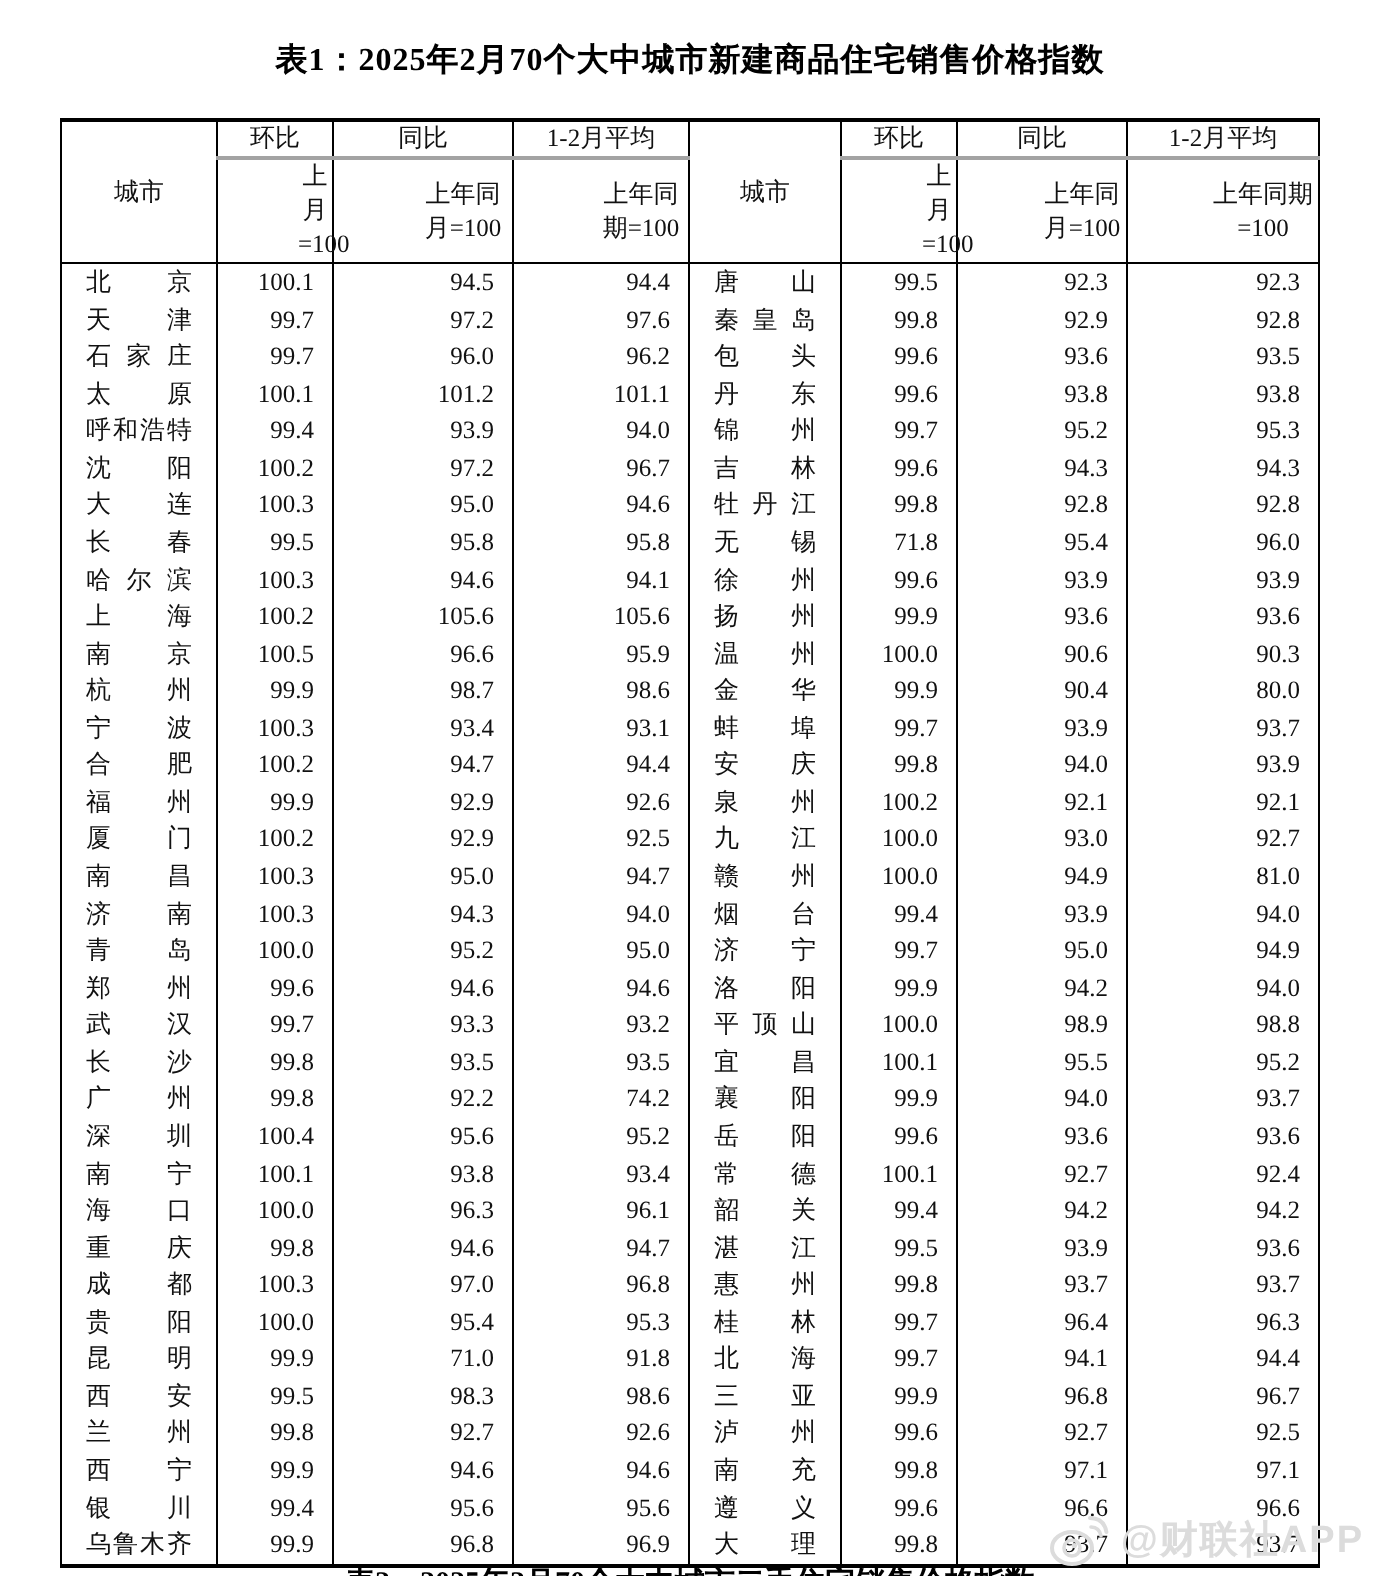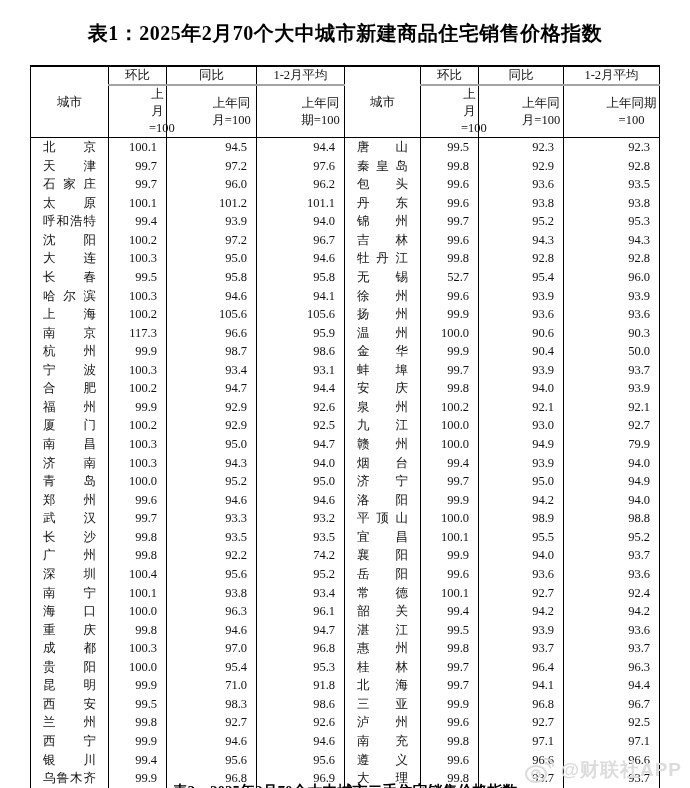--- a/index.html
+++ b/index.html
@@ -9,21 +9,21 @@
     font-family:"Liberation Serif","DejaVu Serif",serif;
     color:#111;
     position:relative;
     overflow:hidden;
   }
   .page{position:relative;width:690px;height:788px;}
   .title{
     margin:0;
     padding-top:20px;
     text-align:center;
-    font-size:20px;
+    font-size:16px;
     font-weight:bold;
     letter-spacing:0.5px;
     color:#000;
   }
   table.price-table{
     border-collapse:collapse;
     table-layout:fixed;
     width:629px;
     margin:18px 0 0 30px;
     border-top:2px solid #000;
@@ -281,21 +281,21 @@
           </td>
           <td class="num-cell">99.5</td>
           <td class="num-cell">95.8</td>
           <td class="num-cell">95.8</td>
           <td class="city-cell">
             <span class="spread">
               <span>无</span>
               <span>锡</span>
             </span>
           </td>
-          <td class="num-cell">52.7</td>
+          <td class="num-cell">71.8</td>
           <td class="num-cell">95.4</td>
           <td class="num-cell">96.0</td>
         </tr>
         <tr>
           <td class="city-cell">
             <span class="spread">
               <span>哈</span>
               <span>尔</span>
               <span>滨</span>
             </span>
@@ -333,21 +333,21 @@
           <td class="num-cell">93.6</td>
           <td class="num-cell">93.6</td>
         </tr>
         <tr>
           <td class="city-cell">
             <span class="spread">
               <span>南</span>
               <span>京</span>
             </span>
           </td>
-          <td class="num-cell">117.3</td>
+          <td class="num-cell">100.5</td>
           <td class="num-cell">96.6</td>
           <td class="num-cell">95.9</td>
           <td class="city-cell">
             <span class="spread">
               <span>温</span>
               <span>州</span>
             </span>
           </td>
           <td class="num-cell">100.0</td>
           <td class="num-cell">90.6</td>
@@ -364,21 +364,21 @@
           <td class="num-cell">98.7</td>
           <td class="num-cell">98.6</td>
           <td class="city-cell">
             <span class="spread">
               <span>金</span>
               <span>华</span>
             </span>
           </td>
           <td class="num-cell">99.9</td>
           <td class="num-cell">90.4</td>
-          <td class="num-cell">50.0</td>
+          <td class="num-cell">80.0</td>
         </tr>
         <tr>
           <td class="city-cell">
             <span class="spread">
               <span>宁</span>
               <span>波</span>
             </span>
           </td>
           <td class="num-cell">100.3</td>
           <td class="num-cell">93.4</td>
@@ -464,21 +464,21 @@
           <td class="num-cell">95.0</td>
           <td class="num-cell">94.7</td>
           <td class="city-cell">
             <span class="spread">
               <span>赣</span>
               <span>州</span>
             </span>
           </td>
           <td class="num-cell">100.0</td>
           <td class="num-cell">94.9</td>
-          <td class="num-cell">79.9</td>
+          <td class="num-cell">81.0</td>
         </tr>
         <tr>
           <td class="city-cell">
             <span class="spread">
               <span>济</span>
               <span>南</span>
             </span>
           </td>
           <td class="num-cell">100.3</td>
           <td class="num-cell">94.3</td>

